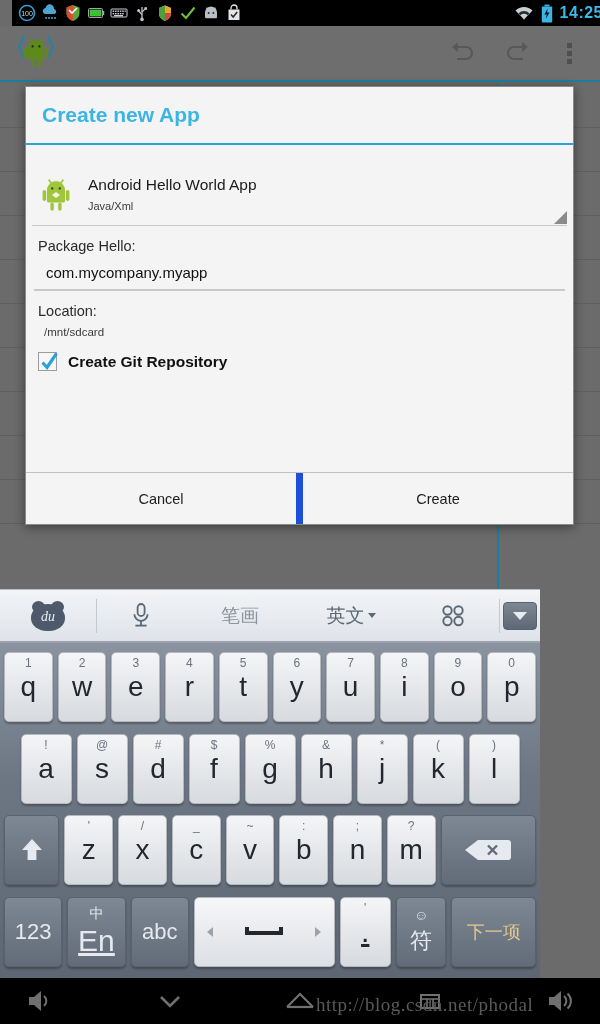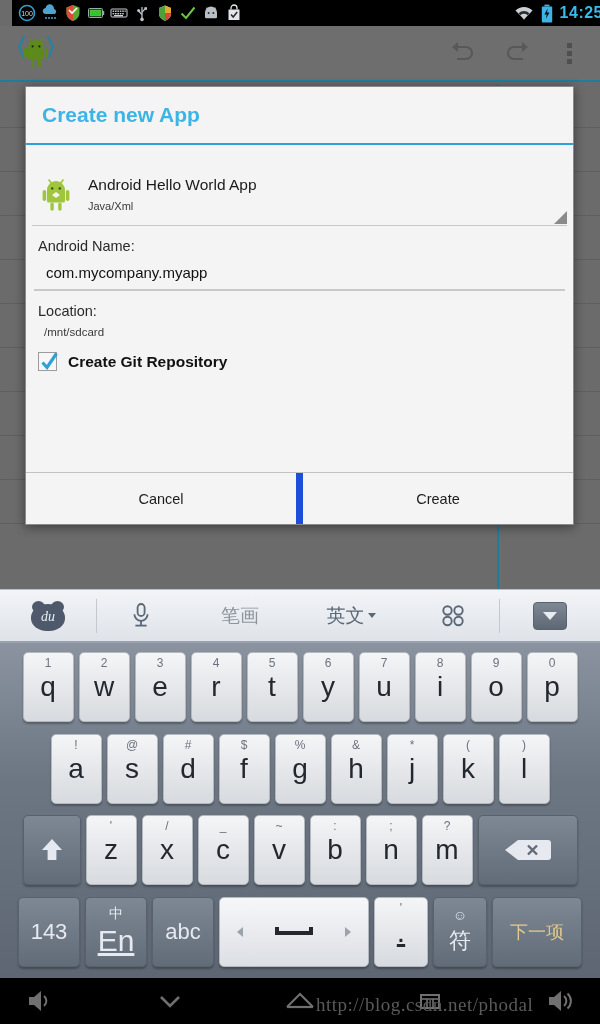--- a/index.html
+++ b/index.html
@@ -98,21 +98,21 @@
   .check-label { margin-left: 11px; font-size: 15.5px; color: #111; font-weight: bold; }
 
   .dlg-buttons { height: 52px; display: flex; border-top: 1px solid #c2c2c2; }
   .dlg-btn {
     flex: 1; display: flex; align-items: center; justify-content: center;
     font-size: 14.5px; color: #1d1d1d; cursor: pointer;
   }
   .dlg-btn + .dlg-btn { border-left: 7px solid #1d4ed8; }
 
   
-  .ime { position: absolute; left: 0; top: 589px; width: 600px; height: 389px; }
+  .ime { position: absolute; left: 0; top: 589px; width: 540px; height: 389px; }
   .ime-toolbar {
     height: 54px; width: 100%;
     background: linear-gradient(#f2f4f7, #dfe3e9);
     border-top: 1px solid #b9bfc7; border-bottom: 2px solid #9aa2ad;
     display: flex; align-items: center;
   }
   .tb-cell { display: flex; align-items: center; justify-content: center; height: 100%; }
   .tb-sep { width: 1px; height: 34px; background: #c3c9d1; }
   .tb-baidu {
     width: 34px; height: 30px; position: relative;
@@ -370,21 +370,21 @@
         </svg>
         <div class="tmpl-text">
           <div class="tmpl-name">Android Hello World App</div>
           <div class="tmpl-sub">Java/Xml</div>
         </div>
         <div class="spinner-tri"></div>
       </div>
 
 
       <div class="field">
-        <div class="field-label">Android Name:</div>
+        <div class="field-label">Package Hello:</div>
         <div class="field-input">com.mycompany.myapp</div>
       </div>
 
       <div class="field">
         <div class="field-label">Location:</div>
         <div class="field-static">/mnt/sdcard</div>
       </div>
 
       <div class="check-row">
         <div class="checkbox">
@@ -568,21 +568,21 @@
           </div>
         <div class="key dark backspace">
           <svg width="52" height="26" viewBox="0 0 52 26">
             <path d="M16 3h30a3 3 0 0 1 3 3v14a3 3 0 0 1-3 3H16L3 13z" fill="#e6eaf0"></path>
             <path d="M26 8.5 35 17.5M35 8.5 26 17.5" stroke="#626b78" stroke-width="2.4"></path>
           </svg>
         </div>
       </div>
 
       <div class="kb-row">
-        <div class="key dark fn num">143</div>
+        <div class="key dark fn num">123</div>
         <div class="key dark fn two">
           <span class="k-top">中</span>
           <span class="k-main">En</span>
         </div>
         <div class="key dark fn num">abc</div>
         <div class="key space">
           <svg width="130" height="26" viewBox="0 0 130 26">
             <path d="M14 8 8 13l6 5z" fill="#5b6875" class="arrow-l"></path>
             <path d="M116 8l6 5-6 5z" fill="#5b6875" class="arrow-r"></path>
             <path d="M48 8v6h34V8" fill="none" stroke="#23282f" stroke-width="4"></path>

